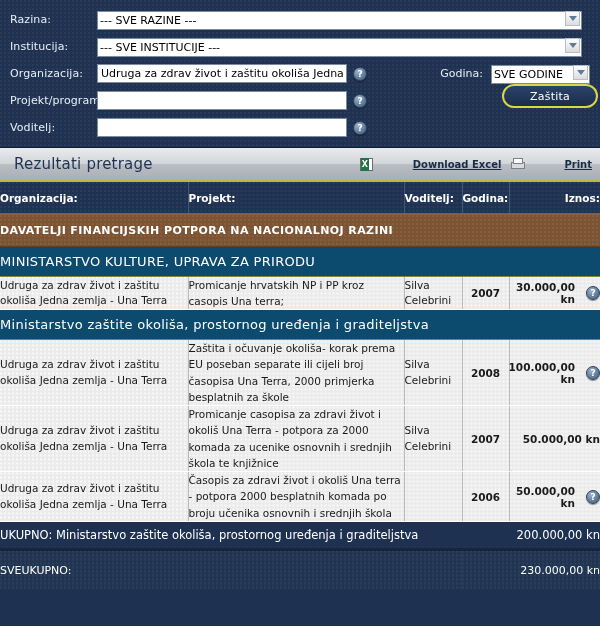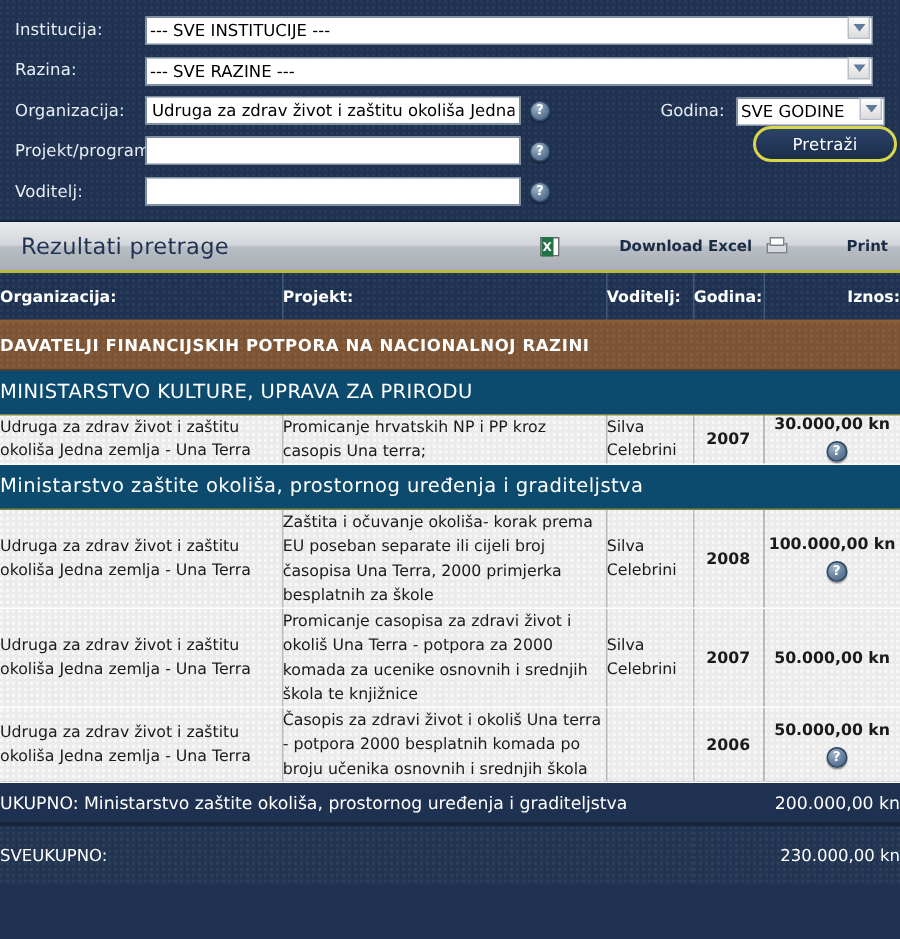--- a/index.html
+++ b/index.html
@@ -144,20 +144,21 @@
   .bar-action {
     display: flex;
     align-items: center;
     gap: 4px;
     cursor: pointer;
   }
   .bar-action span.lbl {
     font-size: 10px;
     font-weight: bold;
     color: #1a2b45;
+    text-decoration: underline;
     padding-left: 36px;
   }
   .excel-ico {
     width: 13px; height: 13px;
     background: #ffffff;
     border: 1px solid #6a6a6a;
     position: relative;
     display: inline-block;
   }
   .excel-ico::after {
@@ -270,21 +271,20 @@
     font-weight: bold;
     text-align: right;
     border-right: none;
     padding-right: 8px;
   }
   .izn-wrap {
     display: flex;
     align-items: center;
     justify-content: flex-end;
     gap: 5px;
-    flex-direction: column;
   }
   .izn-val { text-align: right; }
 
   
   tr.total-row td {
     background: linear-gradient(to bottom, #6d84a4 0%, #5c7characters 0%, #5c7596 50%, #51698a 100%);
     color: #ffffff;
     font-size: 11.5px;
     height: 28px;
     padding: 0 13px;
@@ -301,34 +301,34 @@
     padding: 0 13px;
   }
   tr.grand-row td.amount { text-align: right; }
 </style>
 </head>
 <body>
 
 <div id="search-panel">
 
   <div class="form-row">
+    <div class="form-label">Razina:</div>
+    <div class="sel-wrap">
+      <select class="ctl wide">
+        <option>--- SVE RAZINE ---</option>
+      </select>
+      <span class="sel-arrow"></span>
+    </div>
+  </div>
+
+  <div class="form-row">
     <div class="form-label">Institucija:</div>
     <div class="sel-wrap">
       <select class="ctl wide">
         <option>--- SVE INSTITUCIJE ---</option>
-      </select>
-      <span class="sel-arrow"></span>
-    </div>
-  </div>
-
-  <div class="form-row">
-    <div class="form-label">Razina:</div>
-    <div class="sel-wrap">
-      <select class="ctl wide">
-        <option>--- SVE RAZINE ---</option>
       </select>
       <span class="sel-arrow"></span>
     </div>
   </div>
 
   <div class="form-row">
     <div class="form-label">Organizacija:</div>
     <input class="ctl" type="text" value="Udruga za zdrav život i zaštitu okoliša Jedna zemlja" style="">
     <span class="help-icon">?</span>
 
@@ -348,21 +348,21 @@
     <input class="ctl" type="text" value="" style="">
     <span class="help-icon">?</span>
   </div>
 
   <div class="form-row">
     <div class="form-label">Voditelj:</div>
     <input class="ctl" type="text" value="" style="">
     <span class="help-icon">?</span>
   </div>
 
-  <button id="search-button">Pretraži</button>
+  <button id="search-button">Zaštita</button>
 </div>
 
 <div id="results-bar">
   <div id="results-title">Rezultati pretrage</div>
   <div class="bar-actions">
     <div class="bar-action">
       <span class="excel-ico"></span>
       <span class="lbl">Download Excel</span>
     </div>
     <div class="bar-action">

